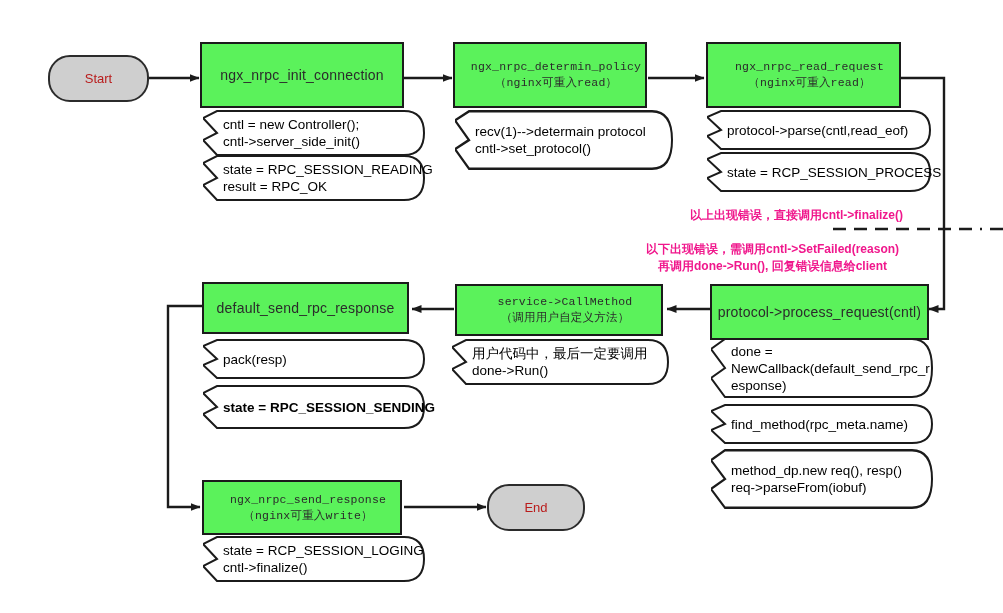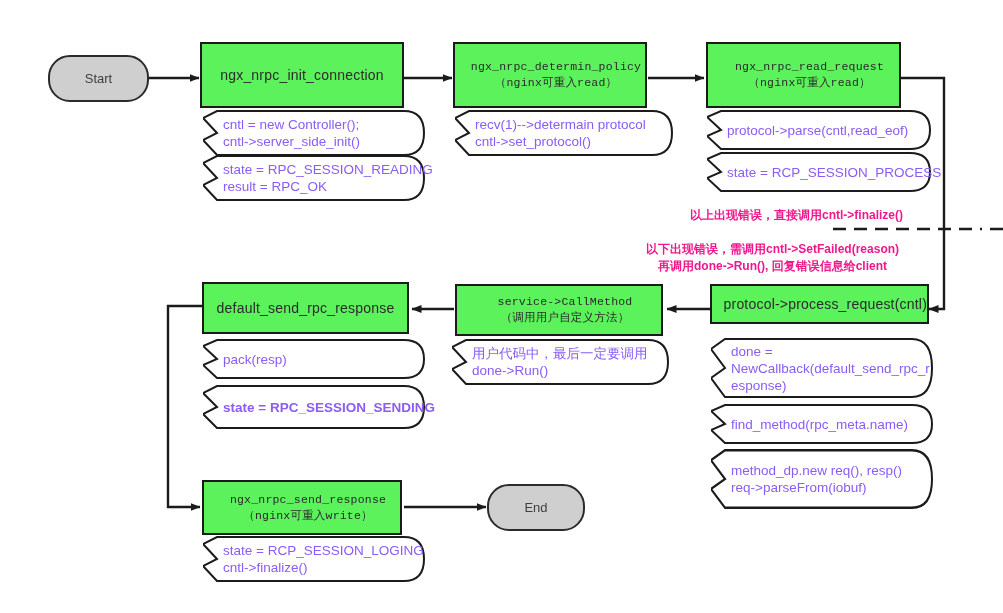--- a/index.html
+++ b/index.html
@@ -27,29 +27,29 @@
     font-size:14px;
     line-height:16px;
     letter-spacing:.2px;
   }
   .proc .l1,.proc .l2{display:block;white-space:nowrap;}
   .proc.mono{font-family:"Liberation Mono",monospace;font-size:11.5px;padding-left:12px;}
   .terminal{
     background:#cfcfcf;
     border:2px solid #2b2b2b;
     border-radius:22px;
-    color:#404040;
+    color:#b91c1c;
     font-size:13px;
   }
   .note{
     position:absolute;
     box-sizing:border-box;
     font-size:13.5px;
     line-height:17px;
-    color:#8b5cf6;
+    color:#000000;
     padding:5px 16px 5px 20px;
     display:flex;
     flex-direction:column;
     justify-content:center;
   }
   .note .nl{display:block;white-space:nowrap;}
   .note-shape{position:absolute;left:0;top:0;width:100%;height:100%;}
   .note-txt{position:relative;z-index:2;}
   .anno{
     position:absolute;
@@ -103,21 +103,21 @@
   <div class="node proc mono" style="left:453px;top:42px;width:194px;height:66px;flex-direction:column;">
     <span class="l1">ngx_nrpc_determin_policy</span>
     <span class="l2">（nginx可重入read）</span>
   </div>
 
   <div class="node proc mono" style="left:706px;top:42px;width:195px;height:66px;flex-direction:column;">
     <span class="l1">ngx_nrpc_read_request</span>
     <span class="l2">（nginx可重入read）</span>
   </div>
 
-  <div class="node proc" style="left:710px;top:284px;width:219px;height:40px;justify-content:flex-end;">
+  <div class="node proc" style="left:710px;top:284px;width:219px;height:56px;">
     <span class="l1">protocol-&gt;process_request(cntl)</span>
   </div>
 
   <div class="node proc mono" style="left:455px;top:284px;width:208px;height:52px;flex-direction:column;">
     <span class="l1">service-&gt;CallMethod</span>
     <span class="l2">（调用用户自定义方法）</span>
   </div>
 
   <div class="node proc" style="left:202px;top:282px;width:207px;height:52px;">
     <span class="l1">default_send_rpc_response</span>
@@ -145,21 +145,21 @@
   <div class="note" style="left:203px;top:155px;width:222px;height:46px;">
     <svg class="note-shape" viewBox="0 0 222 46" preserveAspectRatio="none">
       <path d="M14,1 L201,1 Q221,1 221,23 Q221,45 201,45 L14,45 L0,30 L14,23 L0,8 Z" fill="#ffffff" stroke="#1b1b1b" stroke-width="2"></path>
     </svg>
     <span class="note-txt">
       <span class="nl">state = RPC_SESSION_READING</span>
       <span class="nl">result = RPC_OK</span>
     </span>
   </div>
 
-  <div class="note" style="left:455px;top:110px;width:218px;height:46px;">
+  <div class="note" style="left:455px;top:110px;width:218px;height:60px;">
     <svg class="note-shape" viewBox="0 0 218 46" preserveAspectRatio="none">
       <path d="M14,1 L197,1 Q217,1 217,23 Q217,45 197,45 L14,45 L0,30 L14,23 L0,8 Z" fill="#ffffff" stroke="#1b1b1b" stroke-width="2"></path>
     </svg>
     <span class="note-txt">
       <span class="nl">recv(1)--&gt;determain protocol</span>
       <span class="nl">cntl-&gt;set_protocol()</span>
     </span>
   </div>
 
   <div class="note" style="left:707px;top:110px;width:224px;height:40px;">

